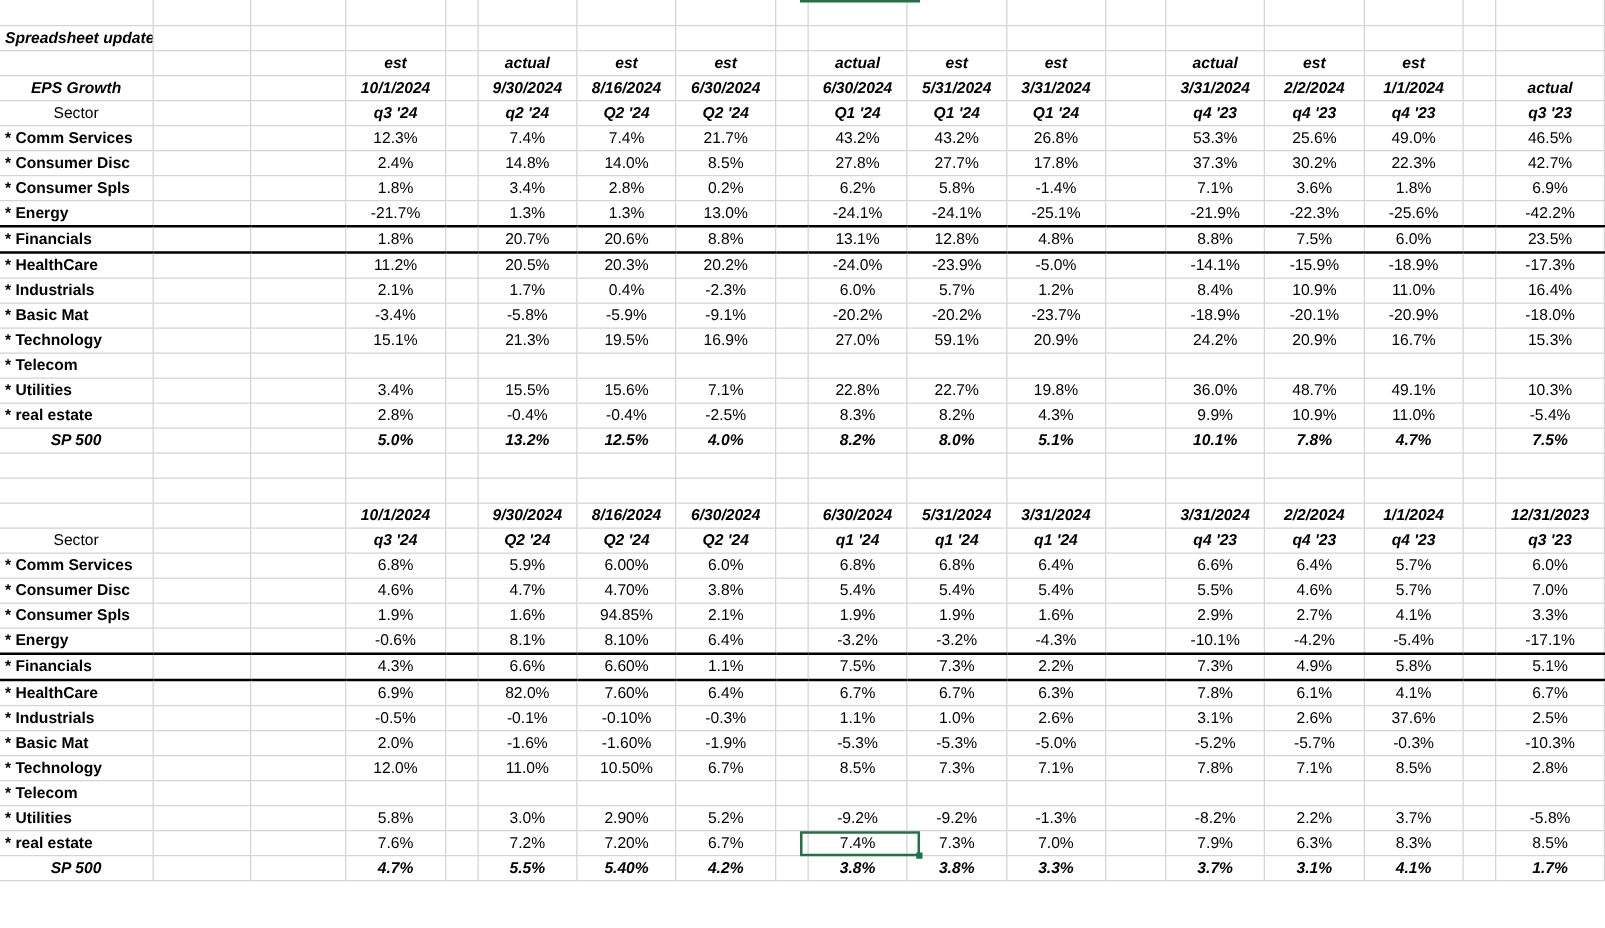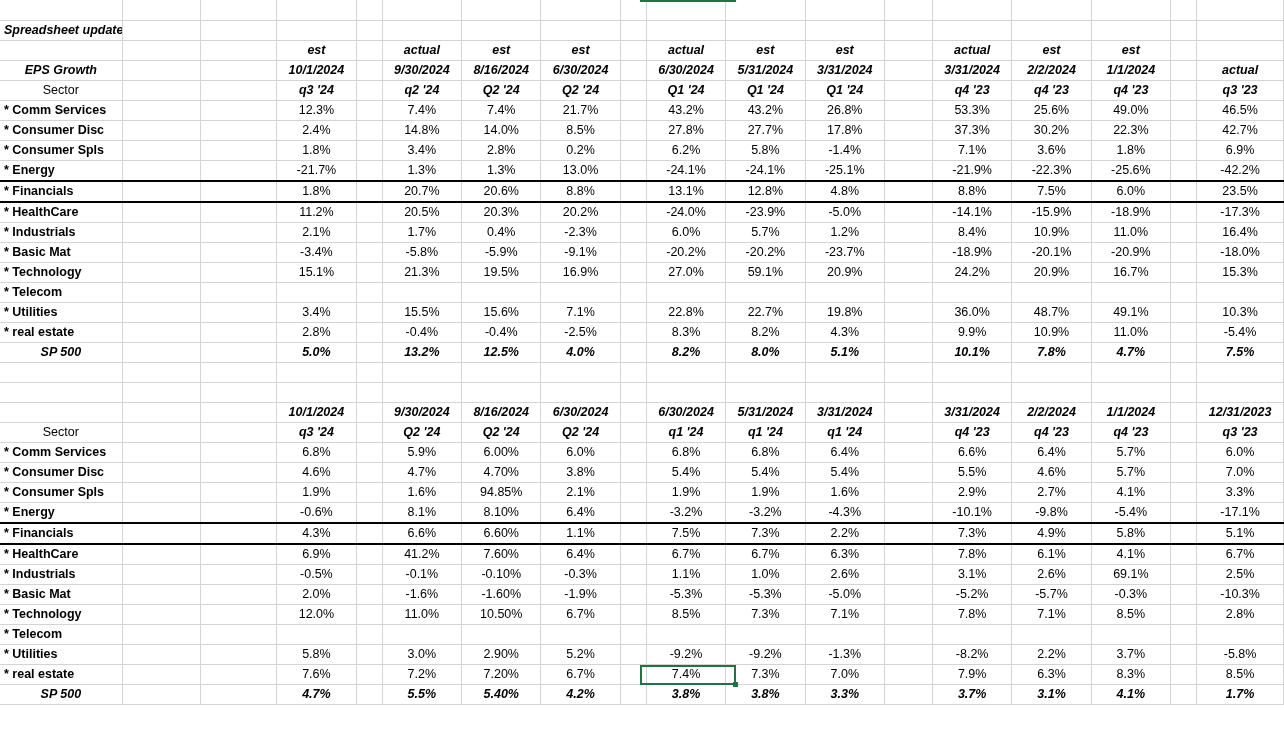--- a/index.html
+++ b/index.html
@@ -623,21 +623,21 @@
         <td></td>
         <td class="ctr">8.1%</td>
         <td class="ctr">8.10%</td>
         <td class="ctr">6.4%</td>
         <td></td>
         <td class="ctr">-3.2%</td>
         <td class="ctr">-3.2%</td>
         <td class="ctr">-4.3%</td>
         <td></td>
         <td class="ctr">-10.1%</td>
-        <td class="ctr">-9.8%</td>
+        <td class="ctr">-4.2%</td>
         <td class="ctr">-5.4%</td>
         <td></td>
         <td class="ctr">-17.1%</td>
       </tr>
       <tr class="rule-top rule-bot">
         <td class="lft">* Financials</td>
         <td></td>
           <td></td>
         <td class="ctr">4.3%</td>
         <td></td>
@@ -654,21 +654,21 @@
         <td class="ctr">5.8%</td>
         <td></td>
         <td class="ctr">5.1%</td>
       </tr>
       <tr>
         <td class="lft">* HealthCare</td>
         <td></td>
           <td></td>
         <td class="ctr">6.9%</td>
         <td></td>
-        <td class="ctr">41.2%</td>
+        <td class="ctr">82.0%</td>
         <td class="ctr">7.60%</td>
         <td class="ctr">6.4%</td>
         <td></td>
         <td class="ctr">6.7%</td>
         <td class="ctr">6.7%</td>
         <td class="ctr">6.3%</td>
         <td></td>
         <td class="ctr">7.8%</td>
         <td class="ctr">6.1%</td>
         <td class="ctr">4.1%</td>
@@ -684,21 +684,21 @@
         <td class="ctr">-0.1%</td>
         <td class="ctr">-0.10%</td>
         <td class="ctr">-0.3%</td>
         <td></td>
         <td class="ctr">1.1%</td>
         <td class="ctr">1.0%</td>
         <td class="ctr">2.6%</td>
         <td></td>
         <td class="ctr">3.1%</td>
         <td class="ctr">2.6%</td>
-        <td class="ctr">69.1%</td>
+        <td class="ctr">37.6%</td>
         <td></td>
         <td class="ctr">2.5%</td>
       </tr>
       <tr>
         <td class="lft">* Basic Mat</td>
         <td></td>
           <td></td>
         <td class="ctr">2.0%</td>
         <td></td>
         <td class="ctr">-1.6%</td>

